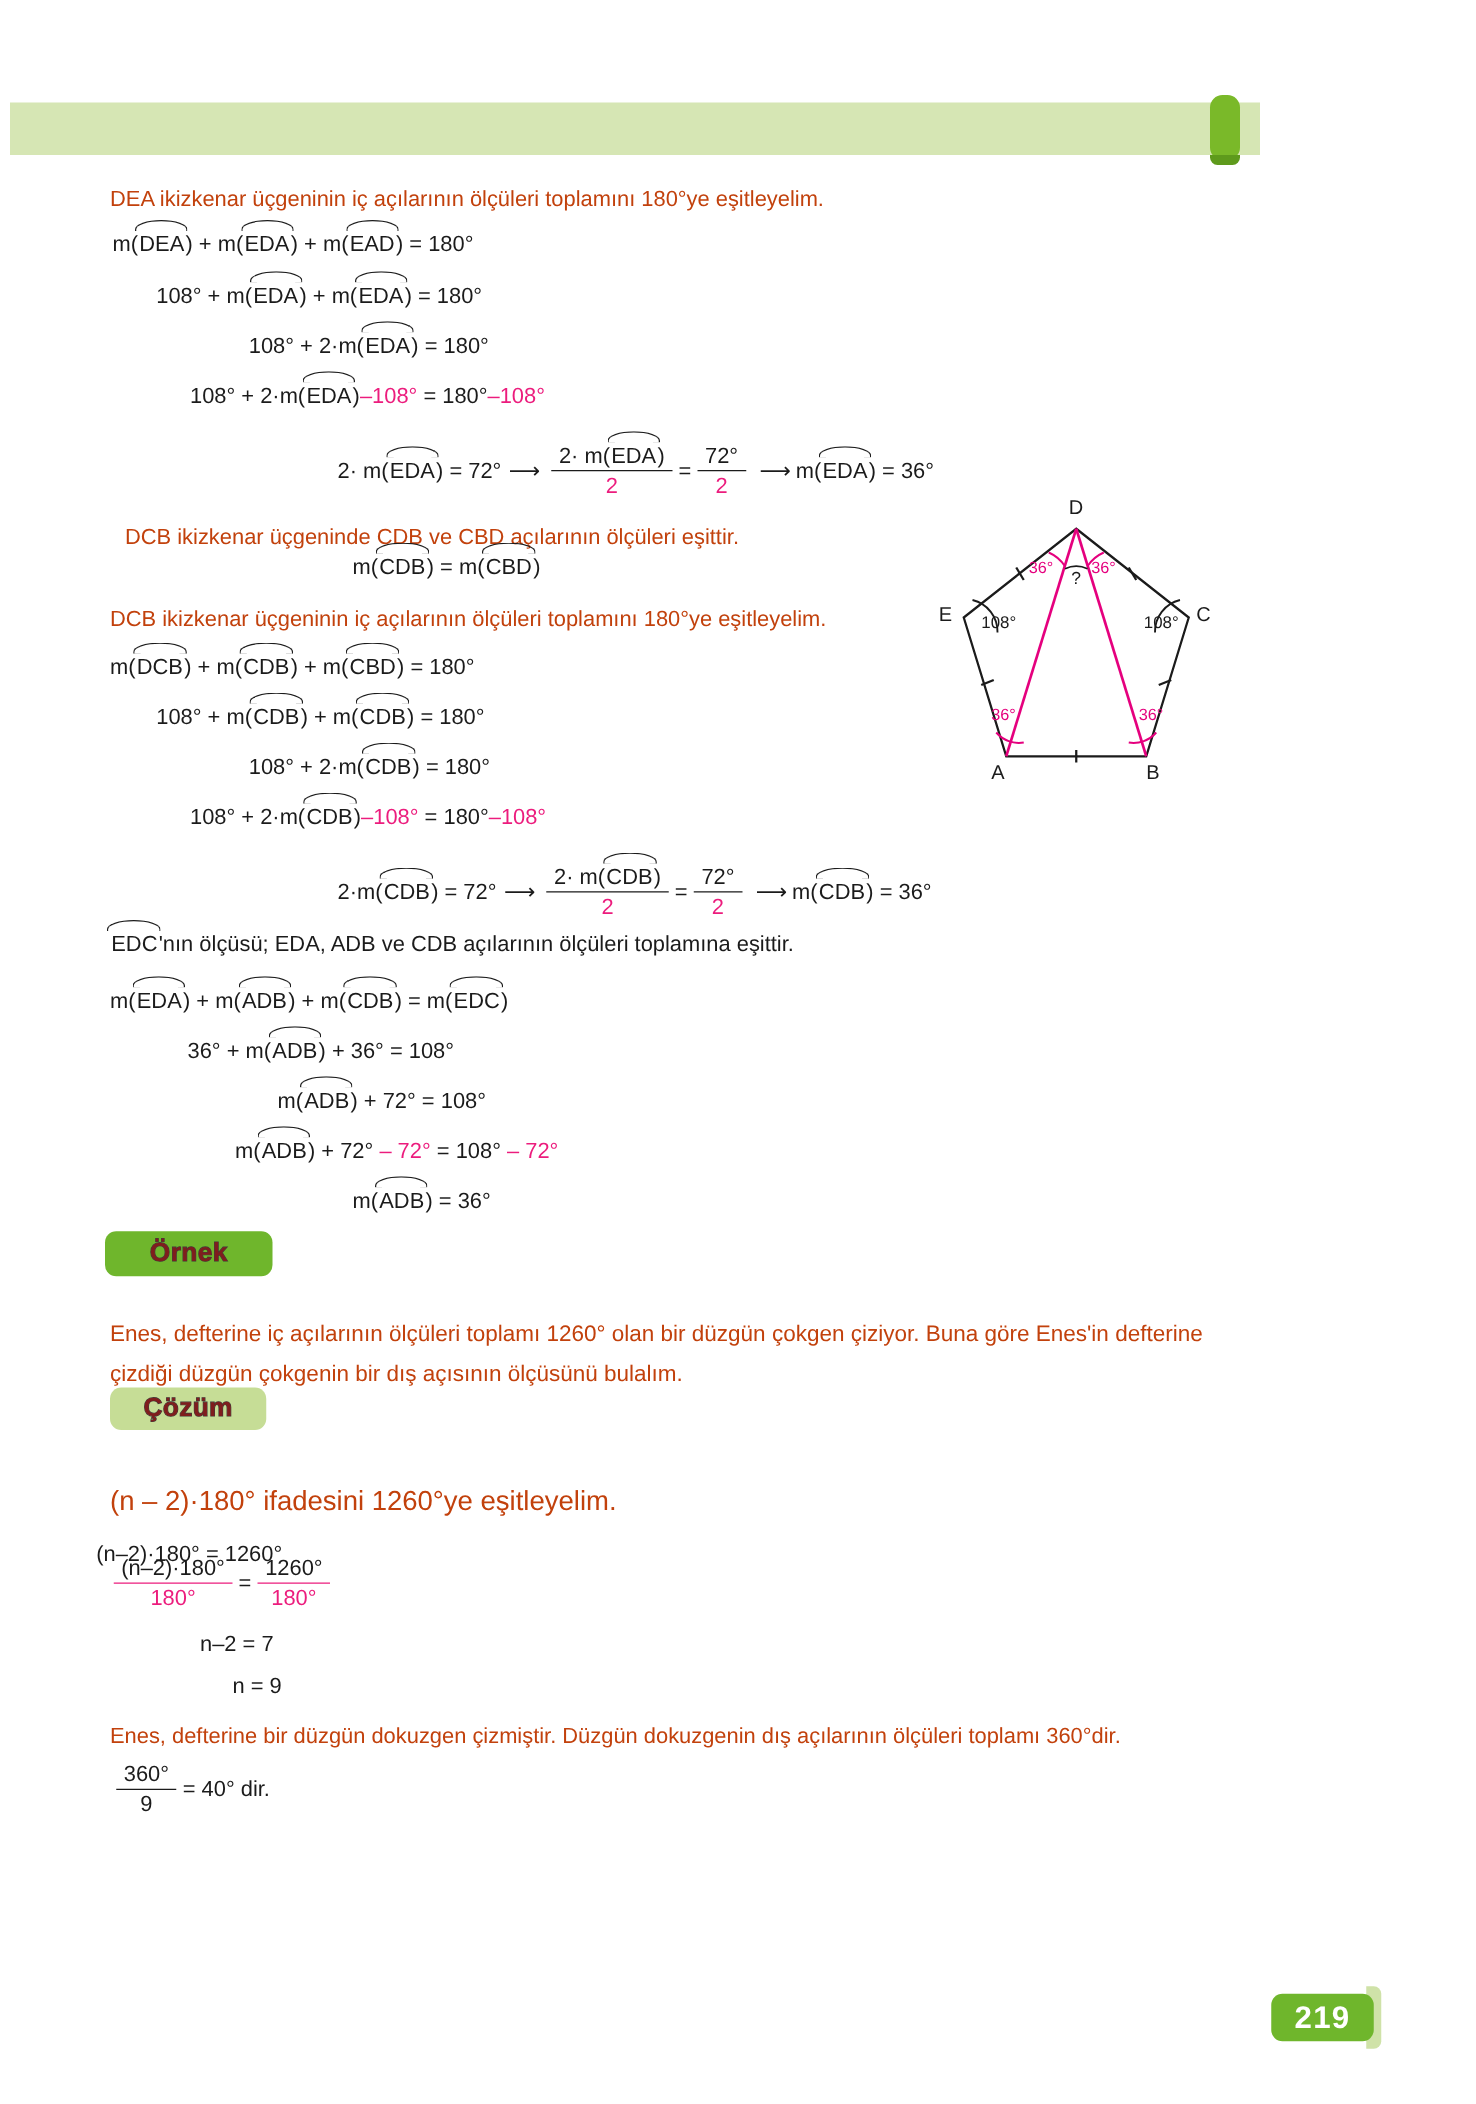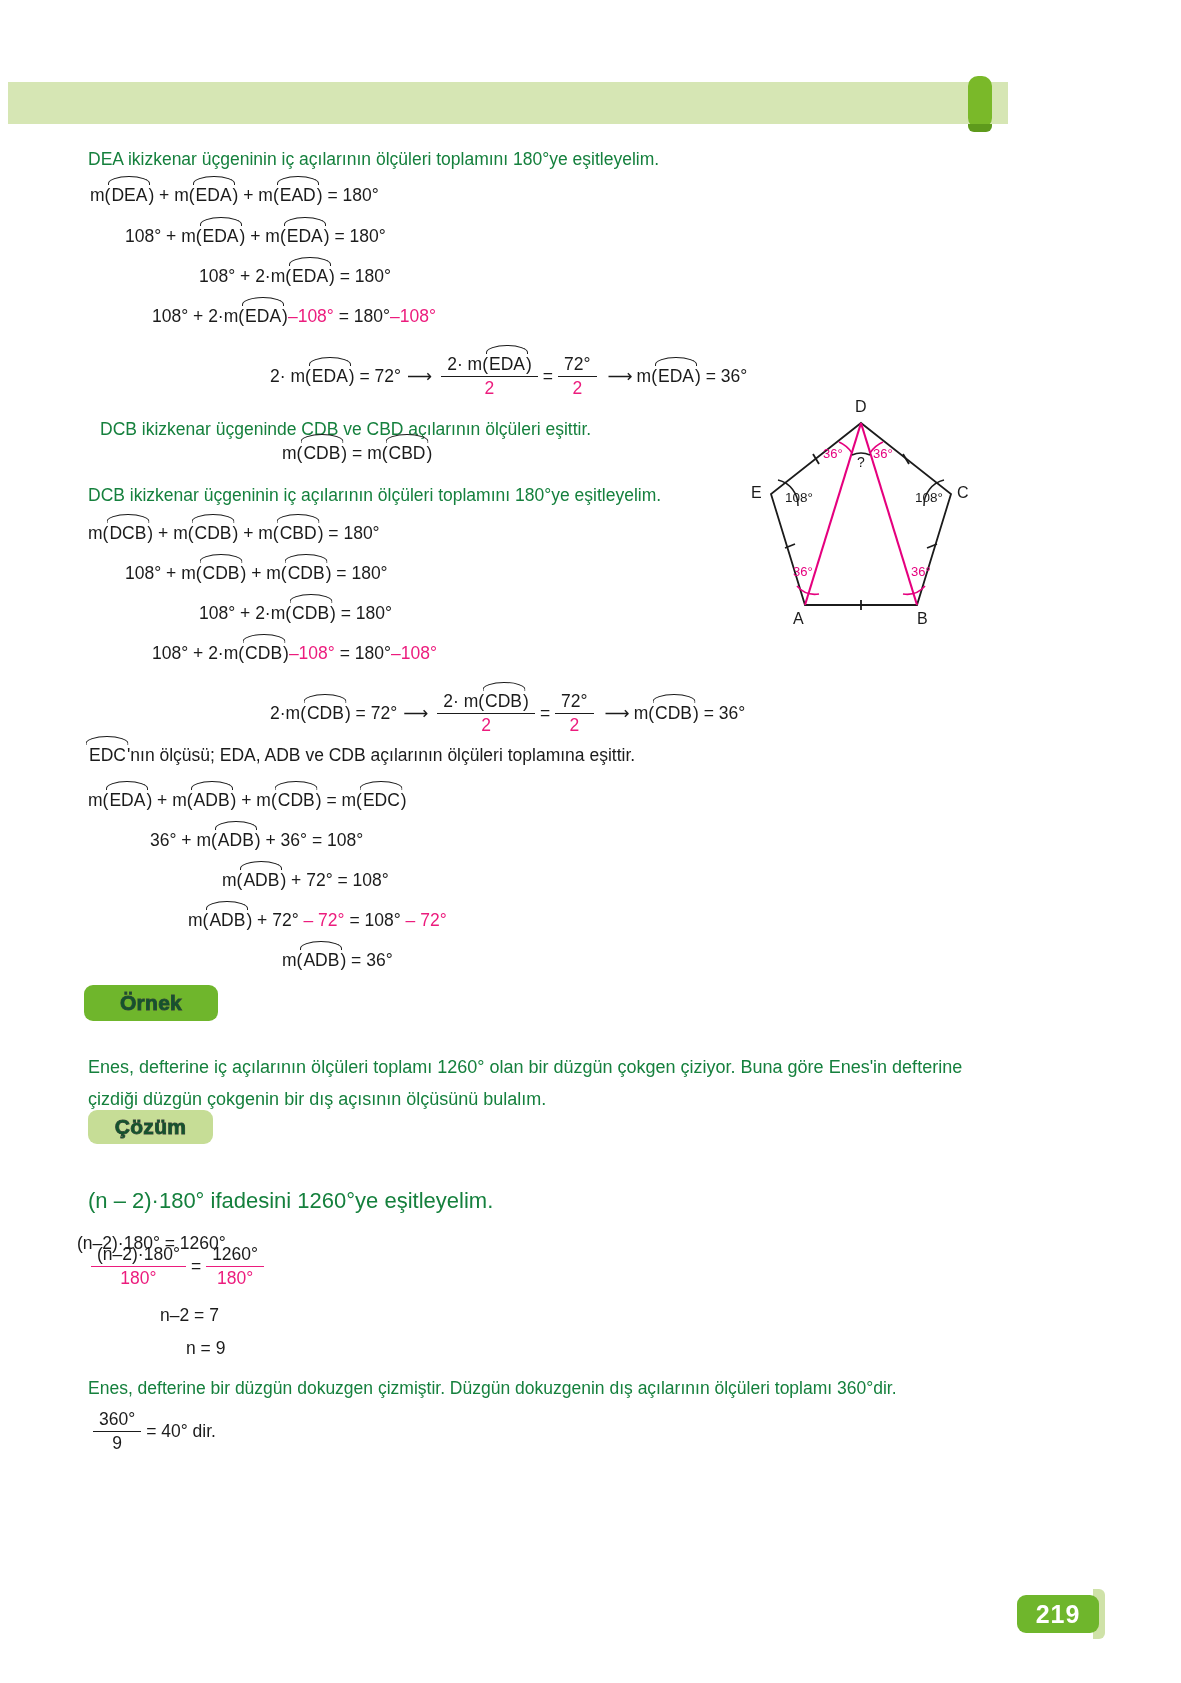--- a/index.html
+++ b/index.html
@@ -22,21 +22,21 @@
     position:absolute; left:968px; top:76px; width:24px; height:52px;
     background:#7ab929; border-radius:10px 10px 10px 10px;
   }
   .header-tab-shadow{
     position:absolute; left:968px; top:124px; width:24px; height:8px;
     background:#5e9a1c; border-radius:0 0 6px 6px;
   }
 
   
   .para{
-    position:absolute; font-size:17.5px; line-height:26px; color:#15803d;
+    position:absolute; font-size:17.5px; line-height:26px; color:#c2410c;
     white-space:nowrap;
   }
   .para.wrap{ white-space:normal; }
   .eq{
     position:absolute; font-size:17.5px; color:#1b1b1b; white-space:nowrap;
   }
   .pink{ color:#ec1c7d; }
 
   
   .ang{ position:relative; display:inline-block; padding:0 1px; }
@@ -61,21 +61,21 @@
   .frac.pinkbar .num{ border-bottom:1.8px solid #ec1c7d; }
 
   .arrow{ display:inline-block; margin:0 6px; letter-spacing:-2px; }
 
   
   .badge{
     position:absolute; display:flex; align-items:center; justify-content:center;
     border-radius:9px; font-weight:bold; letter-spacing:.3px;
   }
   .badge span{
-    color:#14532d;
+    color:#7f1d1d;
     -webkit-text-stroke:0.9px #3d3d3d;
     paint-order:stroke fill;
     font-size:21px;
   }
   .badge-ornek{
     left:84px; top:985px; width:134px; height:36px; background:#6fb62c;
   }
   .badge-cozum{
     left:88px; top:1110px; width:125px; height:34px; background:#c6dd96;
   }

